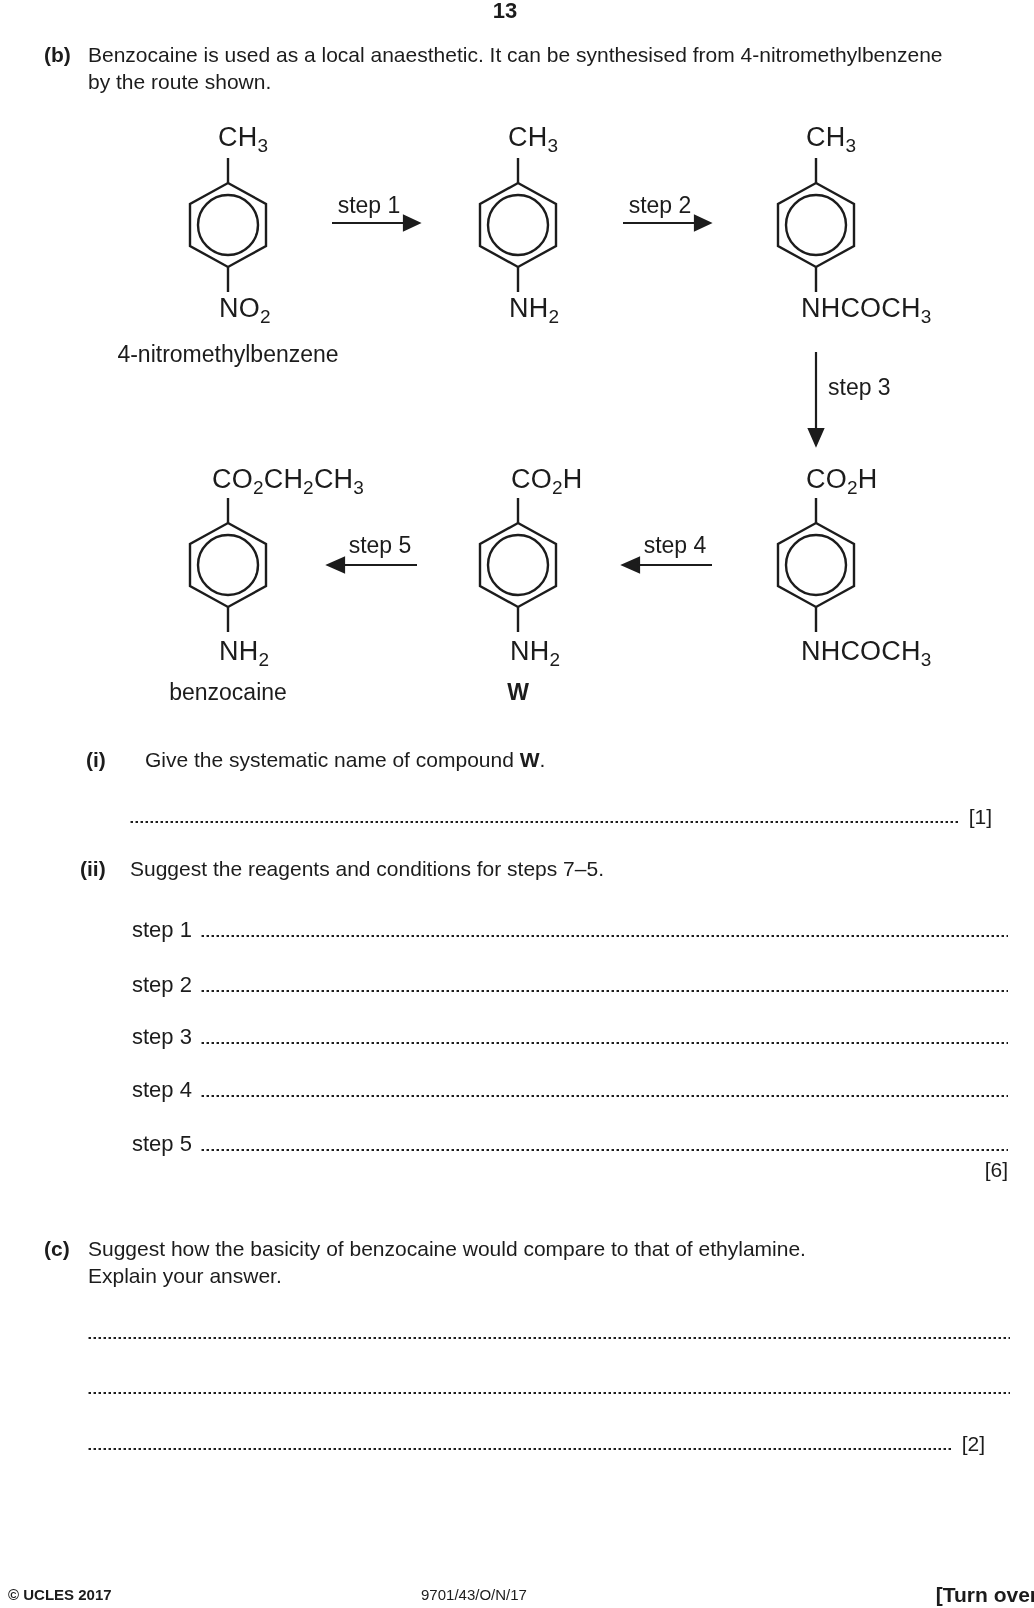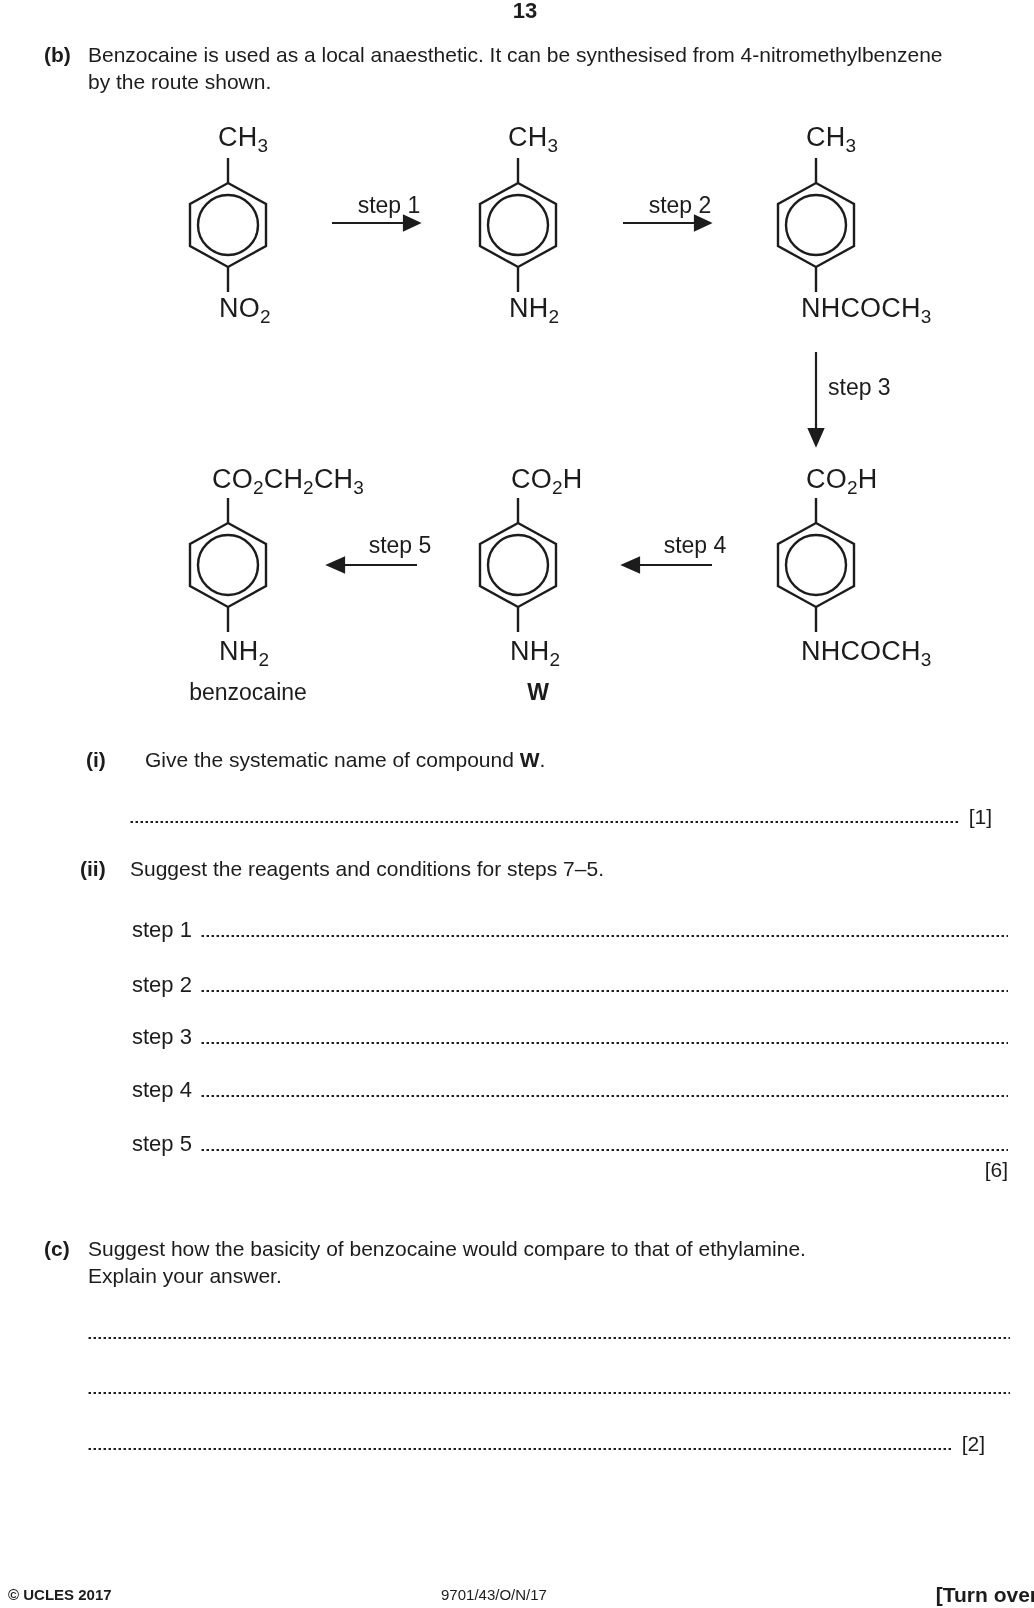--- a/index.html
+++ b/index.html
@@ -13,21 +13,21 @@
     margin:0 auto;
   }
   .abs{position:absolute;}
   .b{font-weight:bold;}
   .body-text{font-size:21px;line-height:27px;white-space:nowrap;}
   .small-text{font-size:15px;line-height:18px;white-space:nowrap;}
   .chem{font-size:27px;line-height:32px;white-space:nowrap;letter-spacing:0.2px;}
   .chem sub{font-size:19px;line-height:0;}
   .name-label{font-size:23px;line-height:27px;white-space:nowrap;}
   .step-label{font-size:23px;line-height:27px;white-space:nowrap;}
-  .ctr{text-align:center;margin-left:20px;}
+  .ctr{text-align:center;}
   .rt{text-align:right;}
   .dots{
     height:4px;
     background-image:radial-gradient(circle at 1.6px 2px, #1c1c1c 1.05px, transparent 1.35px);
     background-size:5px 4px;
     background-repeat:repeat-x;
   }
   .ansrow{display:flex;align-items:flex-end;height:28px;}
   .ansrow .dots{flex:1;margin-bottom:5px;}
   .step-name{font-size:22px;line-height:26px;margin-right:9px;white-space:nowrap;}
@@ -109,20 +109,21 @@
   <div class="abs body-text b" style="left:44px;top:41px;">(b)</div>
   <div class="abs body-text" style="left:88px;top:41px;">Benzocaine is used as a local anaesthetic. It can be synthesised from 4-nitromethylbenzene</div>
   <div class="abs body-text" style="left:88px;top:68px;">by the route shown.</div>
 
   <div class="abs chem" style="left:218px;top:121px;">CH<sub>3</sub></div>
   <div class="abs chem" style="left:508px;top:121px;">CH<sub>3</sub></div>
   <div class="abs chem" style="left:806px;top:121px;">CH<sub>3</sub></div>
   <div class="abs chem" style="left:219px;top:292px;">NO<sub>2</sub></div>
   <div class="abs chem" style="left:509px;top:292px;">NH<sub>2</sub></div>
   <div class="abs chem" style="left:801px;top:292px;">NHCOCH<sub>3</sub></div>
+  <div class="abs name-label ctr" style="left:48px;top:341px;width:360px;">4-nitromethylbenzene</div>
 
   <div class="abs chem" style="left:212px;top:463px;">CO<sub>2</sub>CH<sub>2</sub>CH<sub>3</sub></div>
   <div class="abs chem" style="left:511px;top:463px;">CO<sub>2</sub>H</div>
   <div class="abs chem" style="left:806px;top:463px;">CO<sub>2</sub>H</div>
   <div class="abs chem" style="left:219px;top:635px;">NH<sub>2</sub></div>
   <div class="abs chem" style="left:510px;top:635px;">NH<sub>2</sub></div>
   <div class="abs chem" style="left:801px;top:635px;">NHCOCH<sub>3</sub></div>
   <div class="abs name-label ctr" style="left:48px;top:679px;width:360px;">benzocaine</div>
   <div class="abs name-label ctr b" style="left:338px;top:679px;width:360px;">W</div>
 

